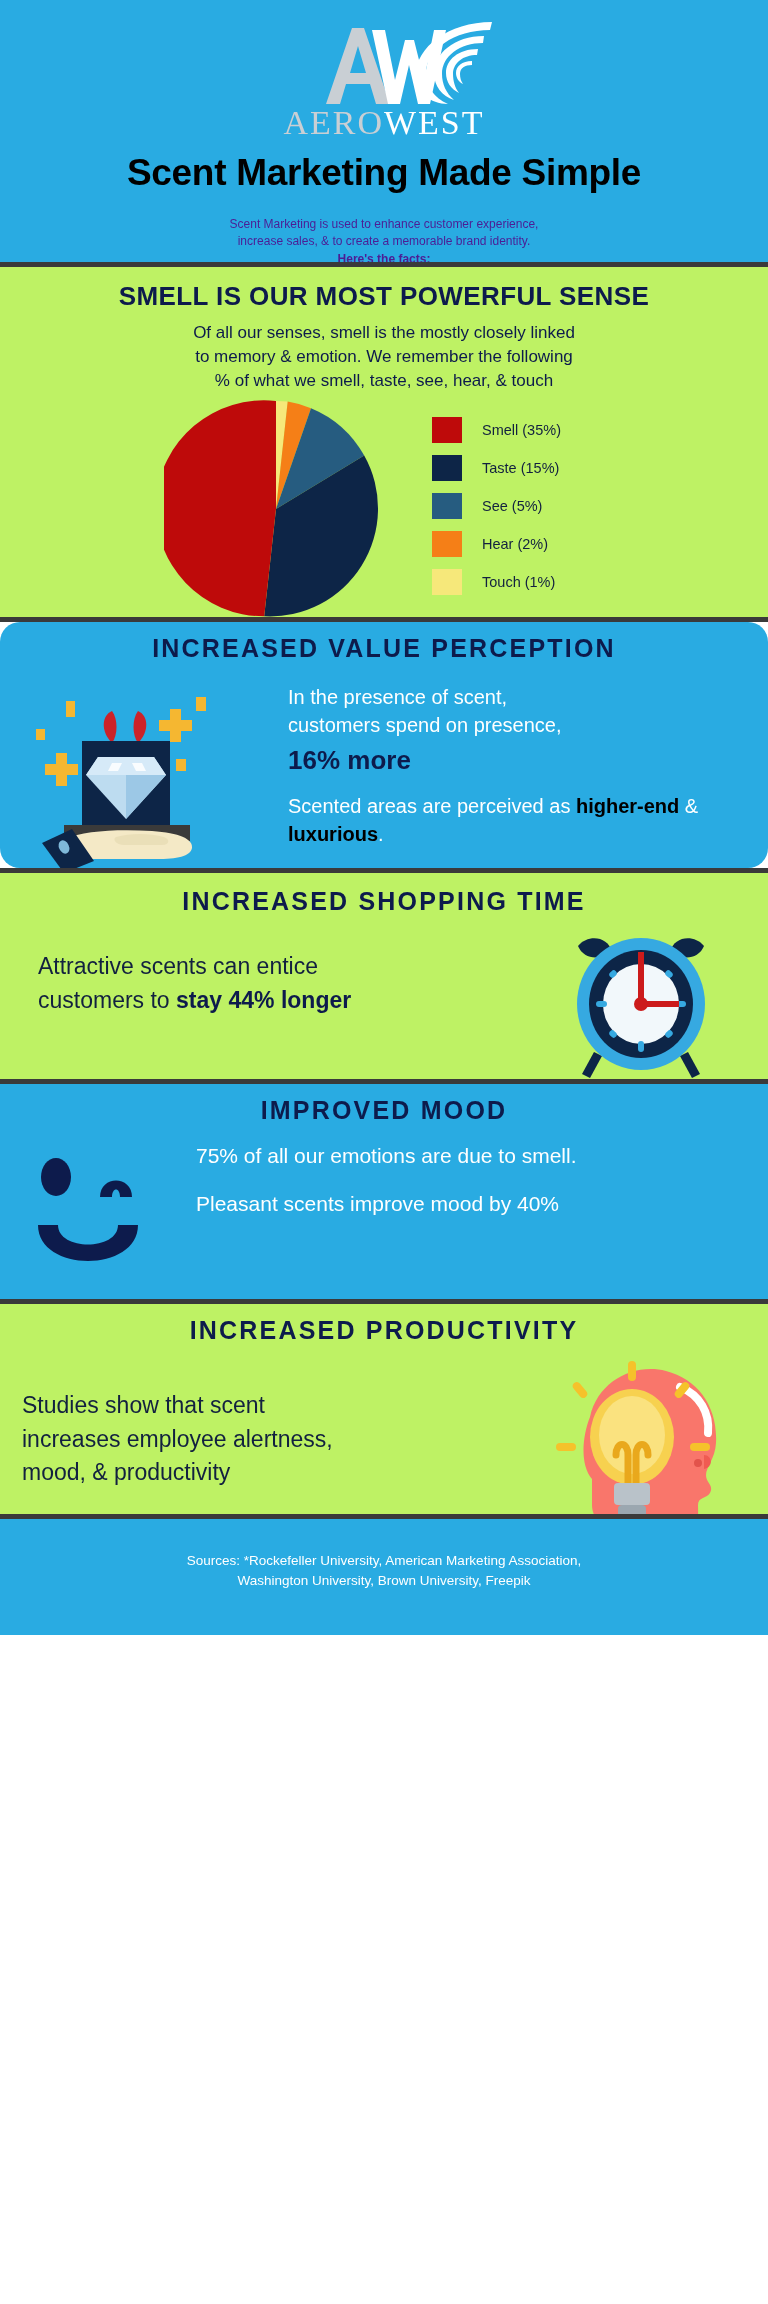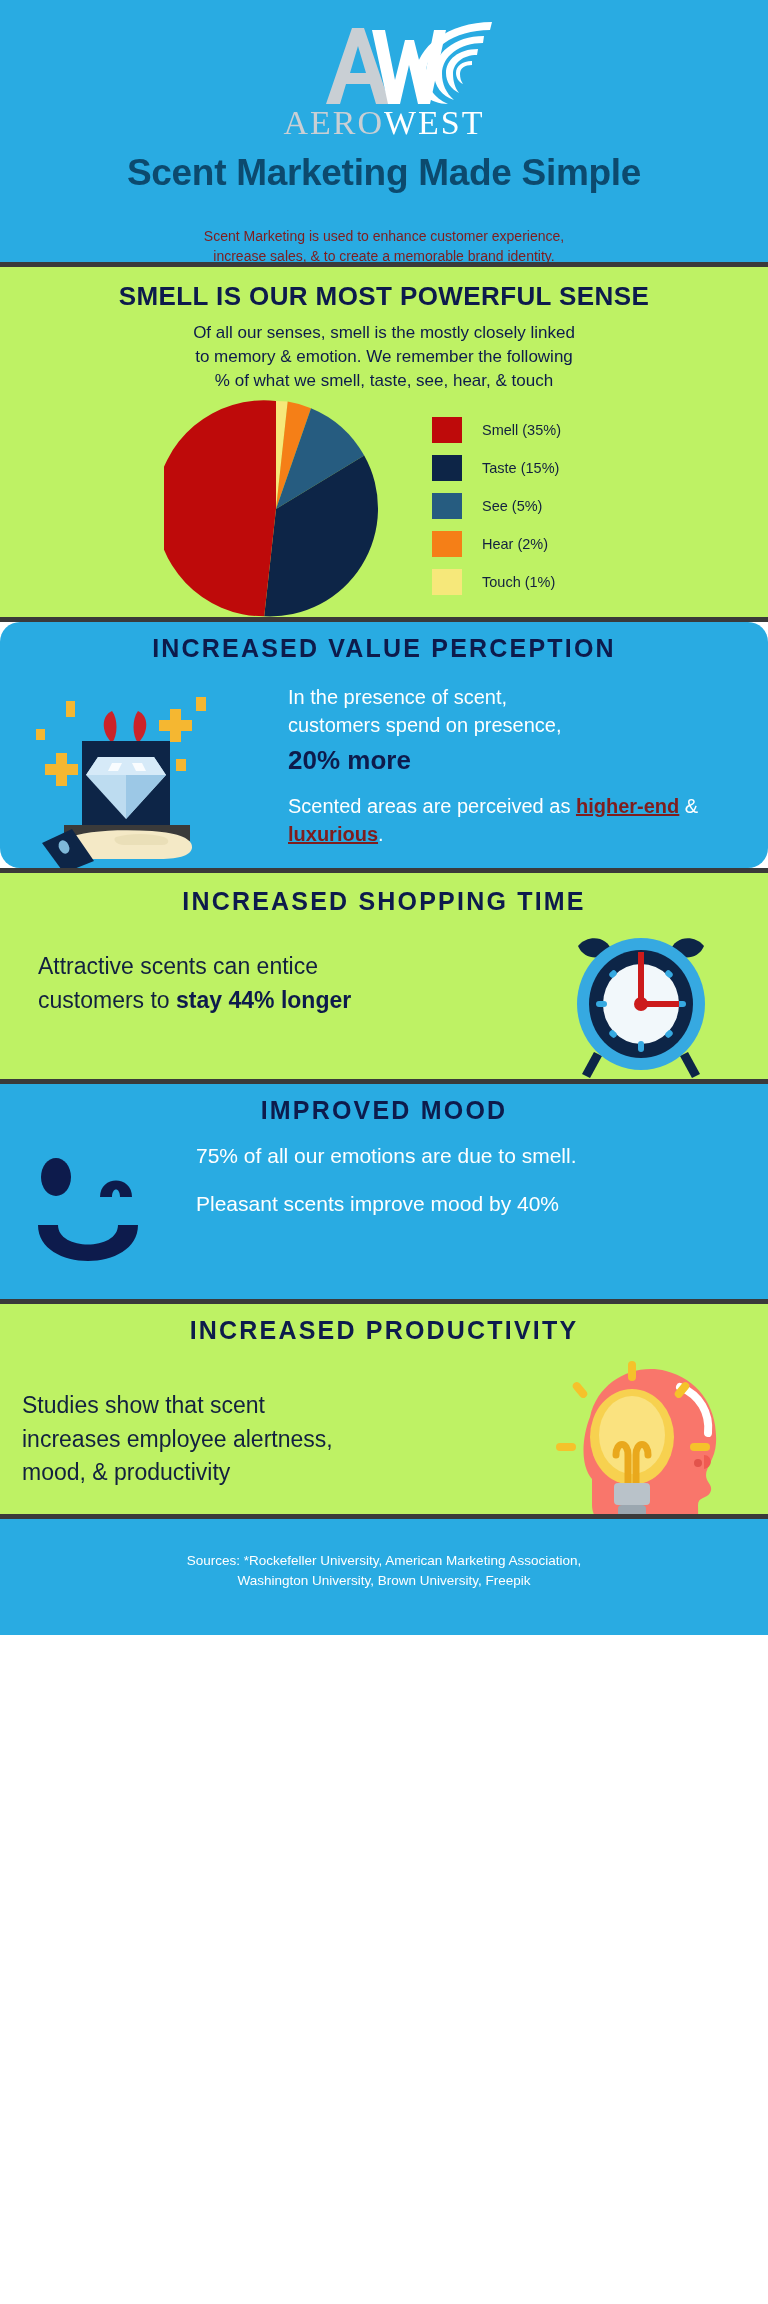--- a/index.html
+++ b/index.html
@@ -47,32 +47,32 @@
     font-family: "Liberation Serif", serif;
     font-size: 34px;
     letter-spacing: 2px;
     margin-top: -6px;
   }
   .logo-word .g1 { color: #c9cfd4; }
   .logo-word .g2 { color: #ffffff; }
 
   #main-title {
     text-align: center;
-    color: #0c4a6e;
+    color: #000000;
     font-size: 37px;
     font-weight: bold;
     margin-top: 14px;
     letter-spacing: -0.3px;
   }
   #subtitle {
     text-align: center;
-    color: #7f1d1d;
-    font-size: 14px;
+    color: #4c1d95;
+    font-size: 12px;
     line-height: 1.45;
-    margin-top: 32px;
+    margin-top: 22px;
     padding: 0 40px;
   }
   #subtitle .facts { font-weight: bold; display: block; }
 
   
   #sec-smell { height: 350px; padding-top: 14px; }
   #sec-smell .sec-title { font-size: 26px; letter-spacing: 0.4px; }
   #smell-desc {
     text-align: center;
     color: #0D1B4C;
@@ -120,21 +120,21 @@
     line-height: 1.42;
   }
   #value-text .big {
     display: block;
     color: #0D1B4C;
     font-weight: bold;
     font-size: 26px;
     margin-top: 2px;
   }
   #value-text .l2 { display: block; margin-top: 13px; }
-  #value-text b { color: #7f1d1d; text-decoration: underline; }
+  #value-text b { color: #000000; }
 
   
   #sec-shop { height: 206px; padding-top: 14px; }
   #sec-shop .sec-title { font-size: 25px; letter-spacing: 2.2px; }
   #shop-body { position: relative; margin-top: 34px; height: 140px; }
   #shop-text {
     position: absolute;
     left: 38px;
     top: 0;
     width: 500px;
@@ -310,21 +310,21 @@
         <path d="M96 150 C110 146 130 146 144 150 C150 152 150 158 142 158
                  L104 158 C96 158 92 152 96 150 Z" fill="#EADFB8"></path>
 
         <path d="M22 156 L52 142 L74 174 L44 186 Z" fill="#0D2547"></path>
         <ellipse cx="44" cy="160" rx="5" ry="7" fill="#7FB8D8" transform="rotate(-25 44 160)"></ellipse>
       </svg>
 
       <div id="value-text">
         <span>In the presence of scent,</span><br>
         <span>customers spend on presence,</span>
-        <span class="big">20% more</span>
+        <span class="big">16% more</span>
         <span class="l2">
           <span>Scented areas are perceived as </span>
           <b>higher-end</b><span> &amp; </span><b>luxurious</b><span>.</span>
         </span>
       </div>
     </div>
   </div>
 
   <div class="divider"></div>
 

